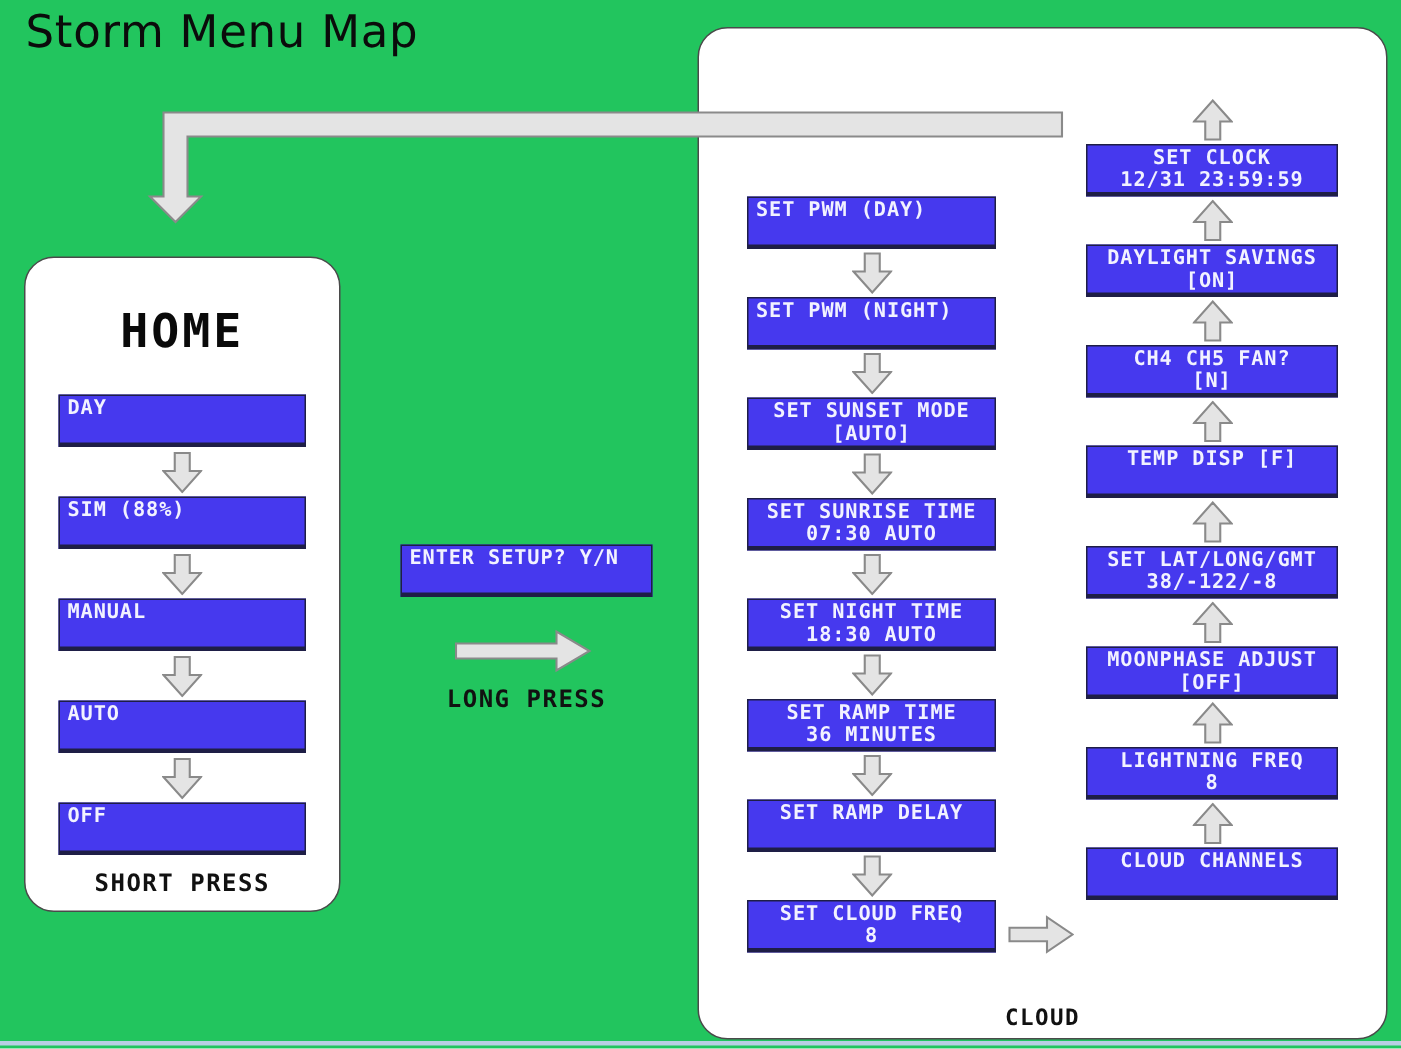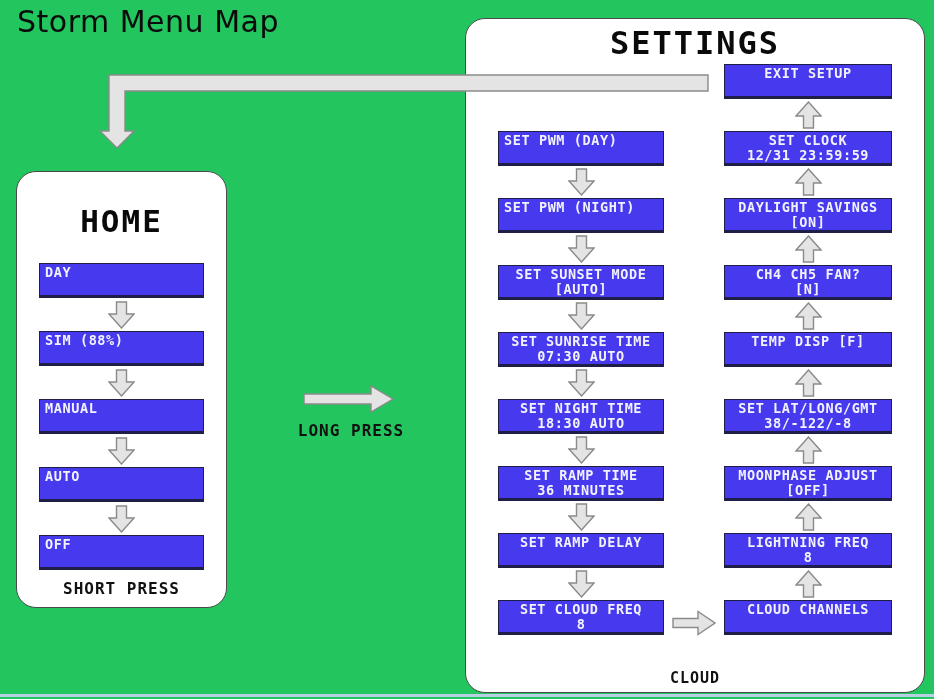--- a/index.html
+++ b/index.html
@@ -104,28 +104,33 @@
         </div>
         <div class="lcd align-left">
           <div class="lcd-line">OFF</div>
           <div class="lcd-line"></div>
         </div>
       </div>
     <div class="press-label home-footer">SHORT PRESS</div>
   </section>
 
   <div class="transition">
+    <div id="transition-lcd">
+        <div class="lcd align-left">
+          <div class="lcd-line">ENTER SETUP? Y/N</div>
+          <div class="lcd-line"></div>
+        </div>
+      </div>
     <div id="long-press-arrow"><svg width="92" height="30" viewBox="0 0 92 30">
           <polygon class="block-arrow" points="1,10 68,10 68,2 90,15 68,28 68,20 1,20"></polygon>
         </svg></div>
     <div class="press-label">LONG PRESS</div>
   </div>
 
   <section class="panel settings-panel">
-    <h2 class="panel-title">SETTINGS</h2>
     <div class="flow-column" id="settings-left-column">
         <div class="lcd align-left">
           <div class="lcd-line">SET PWM (DAY)</div>
           <div class="lcd-line"></div>
         </div>
         <div class="arrow-cell">
           <svg width="27" height="28" viewBox="0 0 27 28">
             <polygon class="block-arrow" points="8.5,1 18.5,1 18.5,13 26,13 13.5,27 1,13 8.5,13"></polygon>
           </svg>
         </div>
@@ -182,24 +187,20 @@
           <svg width="27" height="28" viewBox="0 0 27 28">
             <polygon class="block-arrow" points="8.5,1 18.5,1 18.5,13 26,13 13.5,27 1,13 8.5,13"></polygon>
           </svg>
         </div>
         <div class="lcd">
           <div class="lcd-line">SET CLOUD FREQ</div>
           <div class="lcd-line">8</div>
         </div>
       </div>
     <div class="flow-column" id="settings-right-column">
-        <div class="lcd">
-          <div class="lcd-line">EXIT SETUP</div>
-          <div class="lcd-line"></div>
-        </div>
         <div class="arrow-cell">
           <svg width="27" height="28" viewBox="0 0 27 28">
             <polygon class="block-arrow" points="8.5,27 8.5,15 1,15 13.5,1 26,15 18.5,15 18.5,27"></polygon>
           </svg>
         </div>
         <div class="lcd">
           <div class="lcd-line">SET CLOCK</div>
           <div class="lcd-line">12/31 23:59:59</div>
         </div>
         <div class="arrow-cell">

